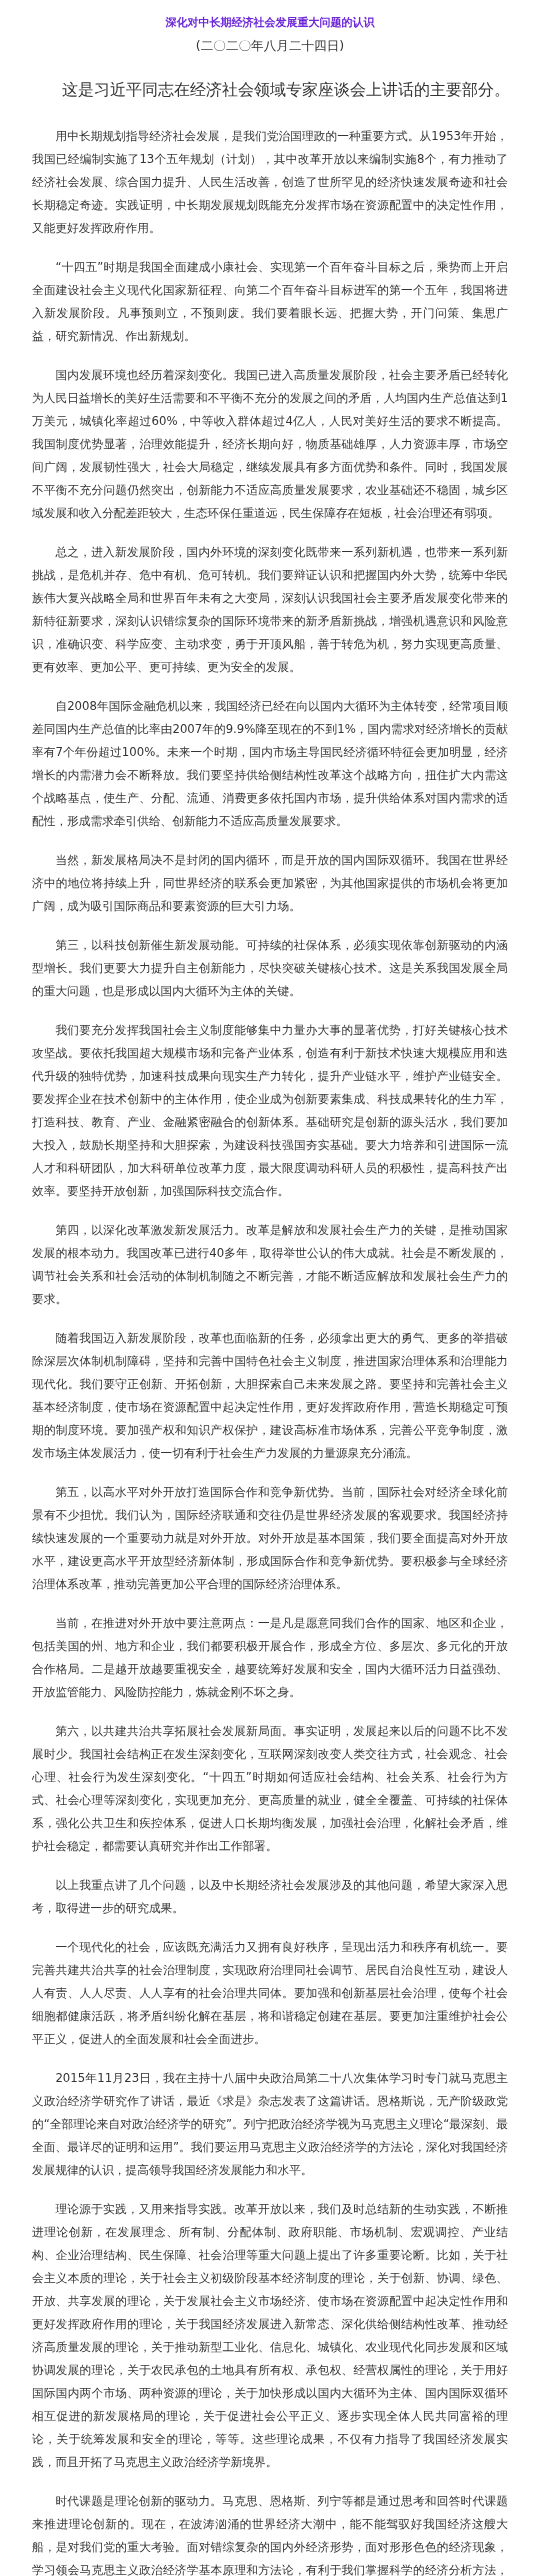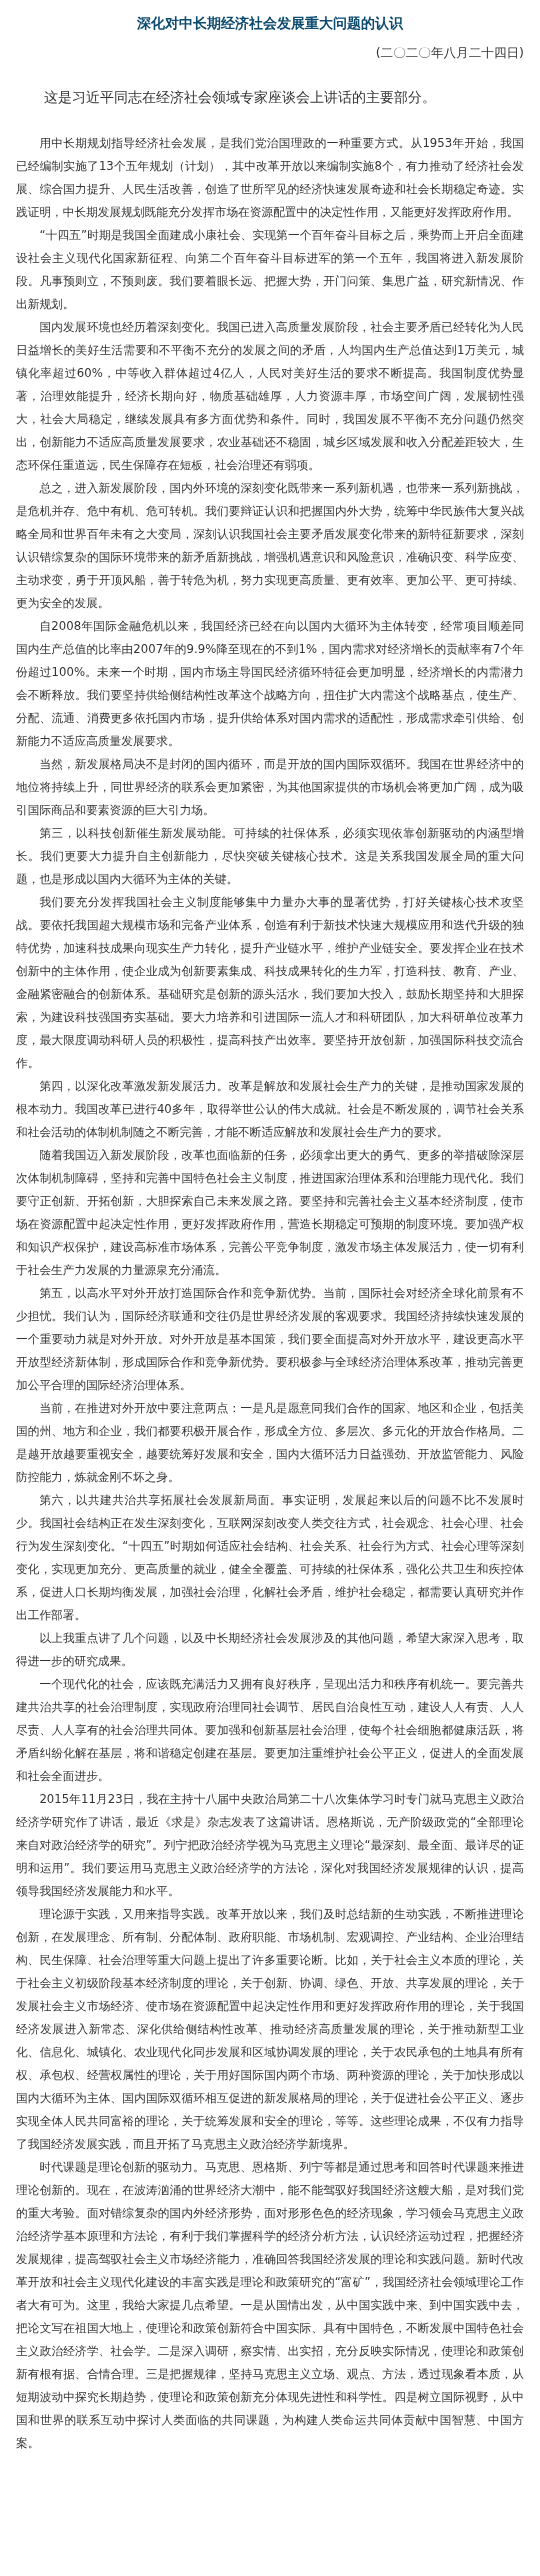--- a/index.html
+++ b/index.html
@@ -1,22 +1,22 @@
 <!DOCTYPE html>
 <html style="font-size:14.4px"><head>
   <meta charset="utf-8">
   <style>
     html, body { margin: 0; padding: 0; background: #ffffff; }
     body { width: 540px; font-family: "DejaVu Sans", "Liberation Sans", sans-serif; color: #333333; }
     .page { padding: 0 16px; }
-    .title { text-align: center; font-weight: bold; font-size: 14px; color: #0c4a6e; margin: 0; padding-top: 14.4px; line-height: 18px; }
-    .date { text-align: right; font-size: 12.6px; color: #333; margin: 12px 0 0 0; line-height: 18px; }
-    .intro { font-size: 14px; line-height: 22.5px; text-indent: 2em; margin: 23.4px 0 0 0; }
+    .title { text-align: center; font-weight: bold; font-size: 11px; color: #6d28d9; margin: 0; padding-top: 14.4px; line-height: 18px; }
+    .date { text-align: center; font-size: 12.6px; color: #333; margin: 5px 0 0 0; line-height: 18px; }
+    .intro { font-size: 16px; line-height: 22.5px; text-indent: 2em; margin: 23.4px 0 0 0; text-align: center; }
     .body { margin-top: 23.4px; }
-    .body p { font-size: 11.7px; line-height: 23px; text-indent: 2em; margin: 0; text-align: justify; }
+    .body p { font-size: 11.7px; line-height: 23px; text-indent: 2em; margin: 16px; text-align: justify; }
   </style>
 </head>
 <body>
 
 <div class="page">
   <h1 class="title">深化对中长期经济社会发展重大问题的认识</h1>
   <div class="date">(二〇二〇年八月二十四日)</div>
   <p class="intro">这是习近平同志在经济社会领域专家座谈会上讲话的主要部分。</p>
 
   <div class="body">

